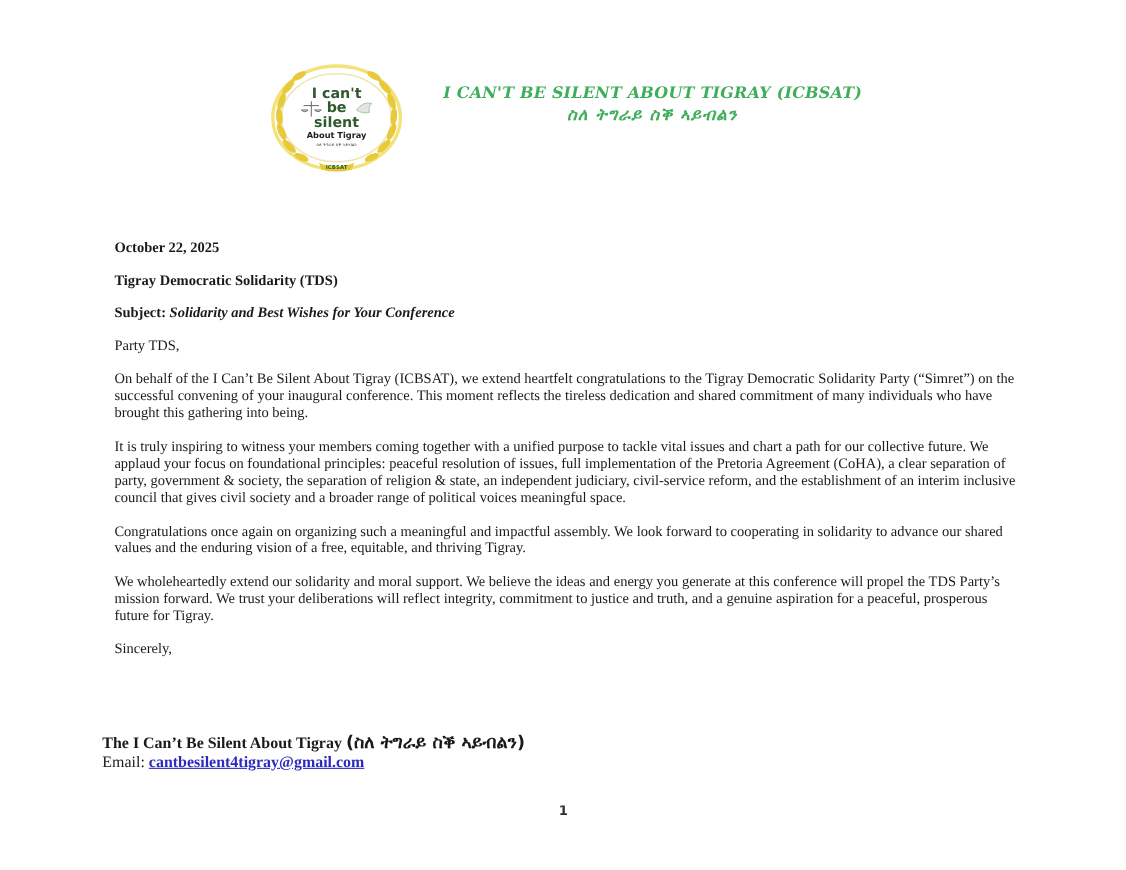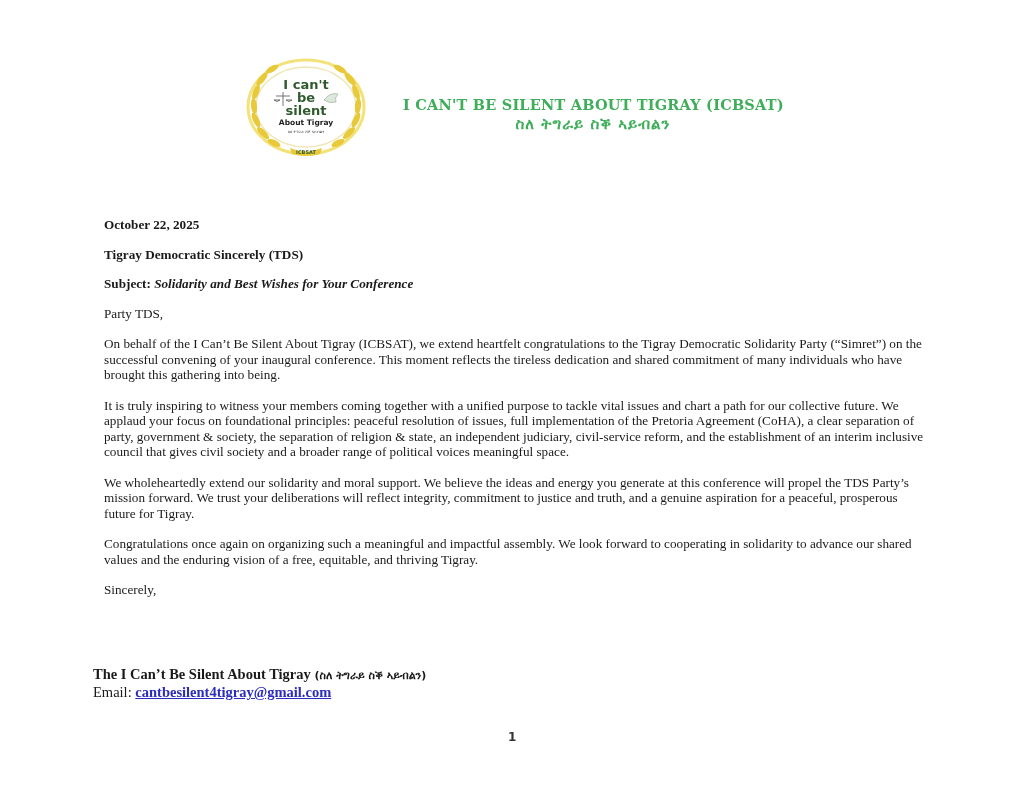--- a/index.html
+++ b/index.html
@@ -1,36 +1,36 @@
 <!DOCTYPE html>
 <html><head>
 <meta charset="utf-8">
 <style>
   html, body { margin: 0; padding: 0; background: #ffffff; }
   body { width: 1024px; height: 791px; position: relative; overflow: hidden;
          font-family: "Liberation Serif", "DejaVu Serif", serif; color: #1a1a1a; }
   .logo { position: absolute; left: 240px; top: 56px; width: 132px; height: 102px; }
-  .org-head { position: absolute; left: 403px; top: 96px; width: 380px; text-align: center; }
+  .org-head { position: absolute; left: 403px; top: 76px; width: 380px; text-align: center; font-style: italic; }
   .org-head .en { font-family: "DejaVu Serif", serif; font-weight: bold; color: #3fae5a;
                   font-size: 14.5px; letter-spacing: 0.2px; white-space: nowrap; }
   .org-head .am { font-family: "DejaVu Sans", sans-serif; font-weight: bold; color: #3fae5a;
                   font-size: 15px; margin-top: 2px; letter-spacing: 1px; }
   .letter { position: absolute; left: 93px; top: 206px; width: 850px; font-size: 13.2px; line-height: 15.5px; }
   .letter p { margin: 11px; }
   .date, .recipient { font-weight: bold; }
   .recipient { margin-top: 14px !important; }
   .subject { margin-top: 14px !important; }
   .subject b { font-weight: bold; }
   .subject i { font-weight: bold; font-style: italic; }
   .salutation { margin-top: 14px !important; }
   .para { margin-top: 15px !important; }
   .closing { margin-top: 15px !important; }
   .sig { position: absolute; left: 93px; top: 666px; font-size: 14.5px; line-height: 17px; }
   .sig .name { font-weight: bold; }
-  .sig .name .am { font-family: "DejaVu Sans", sans-serif; font-size: 11px; font-weight: bold; }
+  .sig .name .am { font-family: "DejaVu Sans", sans-serif; font-size: 16px; font-weight: bold; }
   .sig a { color: #2b2bbd; text-decoration: underline; font-weight: bold; }
   .page-num { position: absolute; left: 508px; top: 730px; font-family: "DejaVu Sans", sans-serif;
               font-size: 12px; font-weight: bold; color: #333; }
 </style>
 </head>
 <body>
 
 <div class="logo">
   <svg width="132" height="102" viewBox="0 0 132 102">
     <ellipse cx="66" cy="51" rx="58" ry="47" fill="none" stroke="#f3e27a" stroke-width="3"></ellipse>
@@ -70,27 +70,27 @@
   </svg>
 </div>
 
 <div class="org-head">
   <div class="en">I CAN'T BE SILENT ABOUT TIGRAY (ICBSAT)</div>
   <div class="am">ስለ ትግራይ ስቕ ኣይብልን</div>
 </div>
 
 <div class="letter">
   <p class="date">October 22, 2025</p>
-  <p class="recipient">Tigray Democratic Sincerely (TDS)</p>
+  <p class="recipient">Tigray Democratic Solidarity (TDS)</p>
   <p class="subject"><b>Subject:</b> <i>Solidarity and Best Wishes for Your Conference</i></p>
   <p class="salutation">Party TDS,</p>
   <p class="para">On behalf of the I Can’t Be Silent About Tigray (ICBSAT), we extend heartfelt congratulations to the Tigray Democratic Solidarity Party (“Simret”) on the successful convening of your inaugural conference. This moment reflects the tireless dedication and shared commitment of many individuals who have brought this gathering into being.</p>
   <p class="para">It is truly inspiring to witness your members coming together with a unified purpose to tackle vital issues and chart a path for our collective future. We applaud your focus on foundational principles: peaceful resolution of issues, full implementation of the Pretoria Agreement (CoHA), a clear separation of party, government &amp; society, the separation of religion &amp; state, an independent judiciary, civil-service reform, and the establishment of an interim inclusive council that gives civil society and a broader range of political voices meaningful space.</p>
+  <p class="para">Congratulations once again on organizing such a meaningful and impactful assembly. We look forward to cooperating in solidarity to advance our shared values and the enduring vision of a free, equitable, and thriving Tigray.</p>
   <p class="para">We wholeheartedly extend our solidarity and moral support. We believe the ideas and energy you generate at this conference will propel the TDS Party’s mission forward. We trust your deliberations will reflect integrity, commitment to justice and truth, and a genuine aspiration for a peaceful, prosperous future for Tigray.</p>
-  <p class="para">Congratulations once again on organizing such a meaningful and impactful assembly. We look forward to cooperating in solidarity to advance our shared values and the enduring vision of a free, equitable, and thriving Tigray.</p>
   <p class="closing">Sincerely,</p>
 </div>
 
 <div class="sig">
   <div class="name">
     <span>The I Can’t Be Silent About Tigray</span>
     <span class="am">(ስለ ትግራይ ስቕ ኣይብልን)</span>
   </div>
   <div>
     <span>Email:</span>

